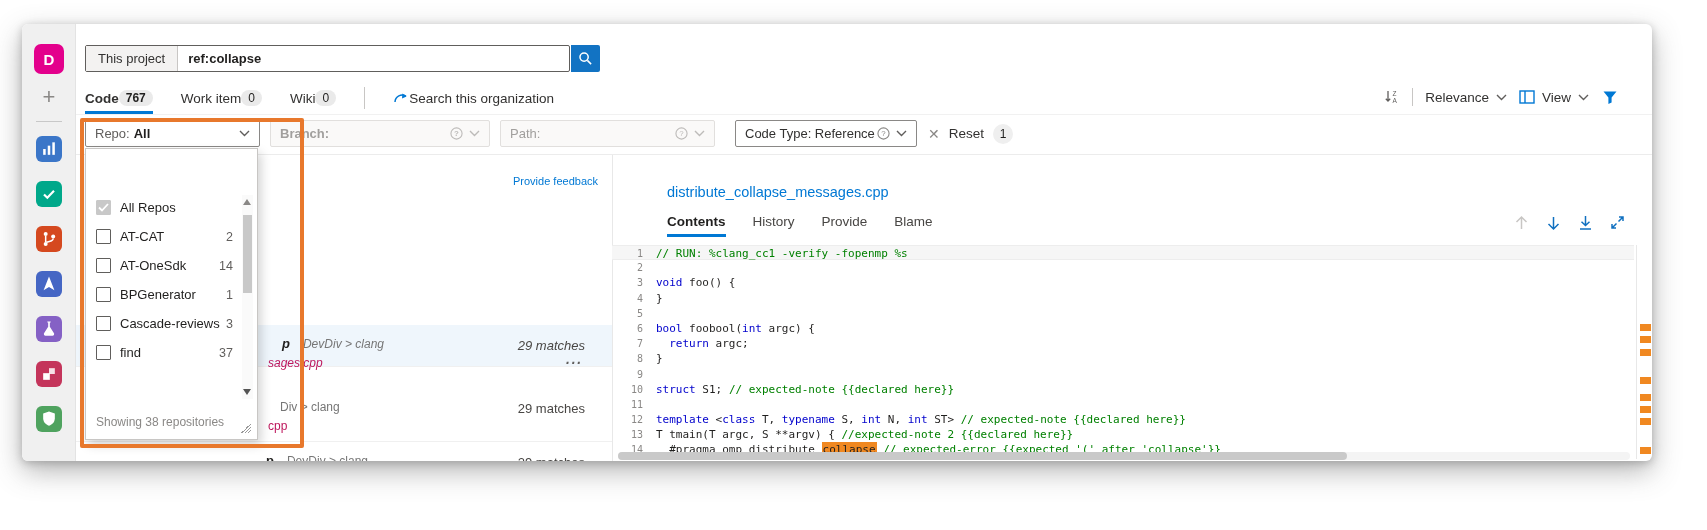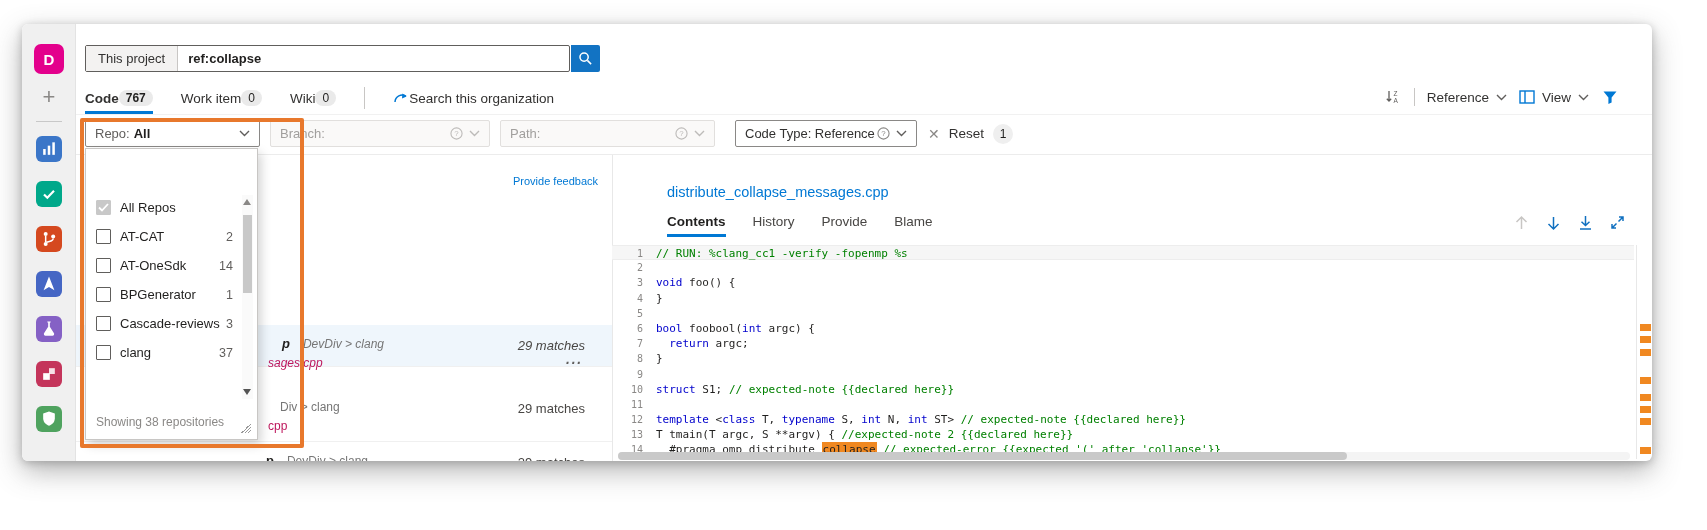--- a/index.html
+++ b/index.html
@@ -205,21 +205,21 @@
   <div class="top-controls">
     <span class="fa-btn">
       <svg width="16" height="16" viewBox="0 0 16 16">
           <path d="M4 2v10M1.8 9.8L4 12l2.2-2.2" fill="none" stroke="#605e5c" stroke-width="1.3"></path>
           <text x="8.5" y="7" font-size="6.5" fill="#605e5c" font-family="Liberation Sans">Z</text>
           <text x="8.5" y="14" font-size="6.5" fill="#605e5c" font-family="Liberation Sans">A</text>
         </svg>
     </span>
     <div class="tc-div"></div>
     <div class="ctrl">
-      <span>Reference</span>
+      <span>Relevance</span>
       <span>
           <svg width="11" height="7" viewBox="0 0 11 7">
             <path d="M1 1l4.5 4.5L10 1" fill="none" stroke="#605e5c" stroke-width="1.4"></path>
           </svg>
         </span>
     </div>
     <div class="ctrl">
       <span>
           <svg width="16" height="14" viewBox="0 0 16 14">
             <rect x="1" y="1" width="14" height="12" fill="none" stroke="#0078d4" stroke-width="1.4"></rect>
@@ -243,21 +243,21 @@
   <div class="fbox" style="left:63px; width:175px;">
     <span class="flabel">Repo:</span>
     <span class="fval">All</span>
     <span class="spacer"></span>
     <span>
         <svg width="11" height="7" viewBox="0 0 11 7">
           <path d="M1 1l4.5 4.5L10 1" fill="none" stroke="#605e5c" stroke-width="1.4"></path>
         </svg>
       </span>
   </div>
-  <div class="fbox disabled" style="left:248px; width:220px;">
+  <div class="fbox disabled" style="left:248px; width:220px;font-weight:bold;">
     <span>Branch:</span>
     <span class="spacer"></span>
     <span>
         <svg width="13" height="13" viewBox="0 0 14 14">
           <circle cx="7" cy="7" r="6" fill="none" stroke="#bdbbb9" stroke-width="1.2"></circle>
           <text x="7" y="10" font-size="8.5" text-anchor="middle" fill="#bdbbb9" font-family="Liberation Sans">?</text>
         </svg>
       </span>
     <span style="margin-left:6px;">
         <svg width="11" height="7" viewBox="0 0 11 7">
@@ -409,21 +409,21 @@
           <span class="dd-label">BPGenerator</span>
           <span class="dd-count">1</span>
         </div>
         <div class="dd-item">
           <span class="cbox"></span>
           <span class="dd-label">Cascade-reviews</span>
           <span class="dd-count">3</span>
         </div>
         <div class="dd-item">
           <span class="cbox"></span>
-          <span class="dd-label">clang</span>
+          <span class="dd-label">find</span>
           <span class="dd-count">37</span>
         </div>
       </div>
     <div class="dd-scroll">
       <div class="dd-sb-track"></div>
       <div class="tri-up"></div>
       <div class="dd-sb-thumb"></div>
       <div class="tri-down"></div>
     </div>
     <div class="dd-footer">Showing 38 repositories</div>

